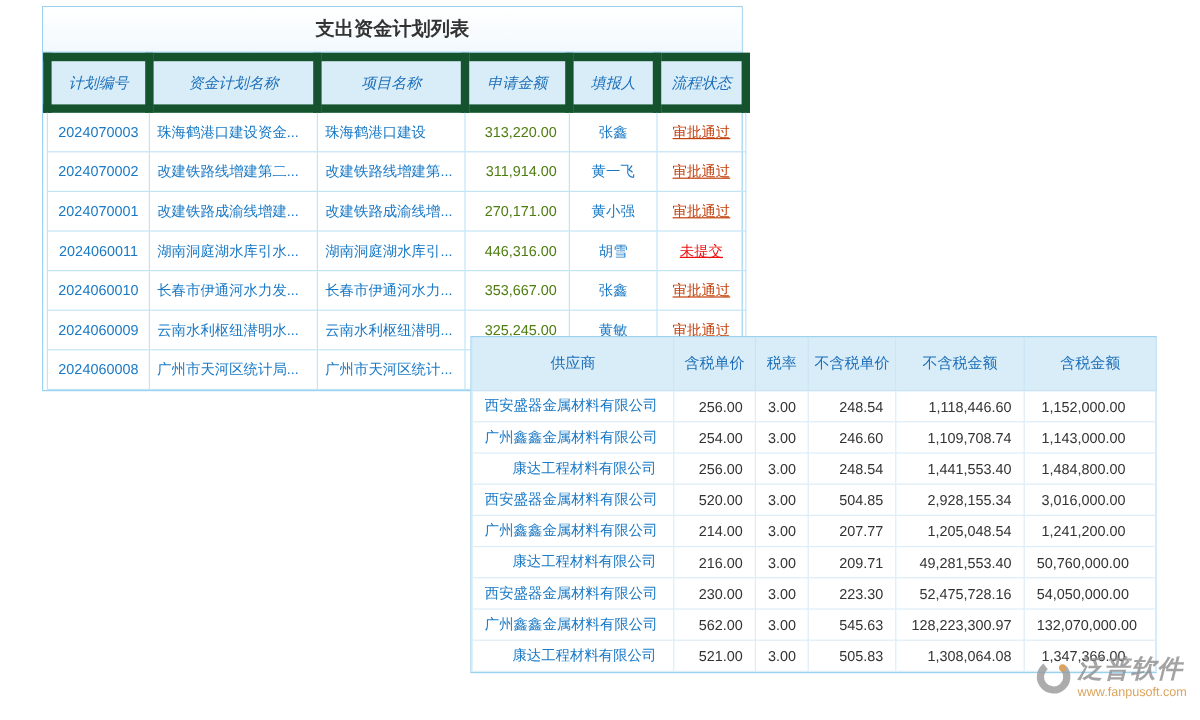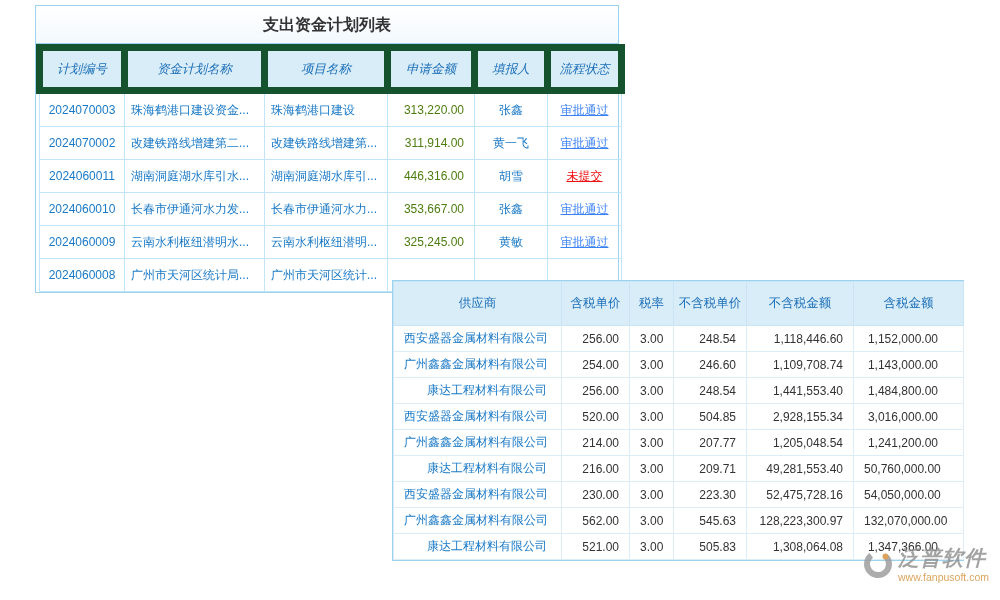--- a/index.html
+++ b/index.html
@@ -27,21 +27,21 @@
   .fund-grid td{height:32px;border:1px solid #c2e4f7;font-size:12px;padding:0 6px;}
   .mat-grid th{height:39px;border:1px solid #c9e4f5;line-height:1.3;}
   .mat-grid td{height:25px;border:1px solid #dcedf8;font-size:12px;padding:0 10px;}
   .c-center{text-align:center;}
   .c-left{text-align:left;}
   .c-right{text-align:right;padding-right:10px !important;}
   .c-link{color:#1a79c6;}
   .c-num{color:#4d7c0f;}
   .c-ellipsis{white-space:nowrap;overflow:hidden;text-overflow:clip;}
   .status{display:inline-block;text-decoration:underline;cursor:pointer;}
-  .status.approved{color:#3b82f6;}
+  .status.approved{color:#c2410c;}
   .status.unsubmitted{color:#ef1010;}
   .m-supplier{text-align:right;padding-right:14px !important;color:#1a79c6;white-space:nowrap;overflow:hidden;}
   .m-num{text-align:right;color:#333;}
   .m-last{padding-right:25px !important;}
   
   .watermark{
     position:absolute;left:862px;top:546px;z-index:3;opacity:.82;
     display:flex;align-items:flex-start;pointer-events:none;justify-content:space-between;
   }
   .wm-logo{width:32px;height:32px;margin-right:4px;margin-top:2px;}
@@ -84,20 +84,28 @@
         </tr>
         <tr>
           <td class="c-center c-link">2024070002</td>
           <td class="c-left c-link c-ellipsis">改建铁路线增建第二...</td>
           <td class="c-left c-link c-ellipsis">改建铁路线增建第...</td>
           <td class="c-right c-num">311,914.00</td>
           <td class="c-center c-link">黄一飞</td>
           <td class="c-center"><span class="status approved">审批通过</span></td>
         </tr>
         <tr>
+          <td class="c-center c-link">2024070001</td>
+          <td class="c-left c-link c-ellipsis">改建铁路成渝线增建...</td>
+          <td class="c-left c-link c-ellipsis">改建铁路成渝线增...</td>
+          <td class="c-right c-num">270,171.00</td>
+          <td class="c-center c-link">黄小强</td>
+          <td class="c-center"><span class="status approved">审批通过</span></td>
+        </tr>
+        <tr>
           <td class="c-center c-link">2024060011</td>
           <td class="c-left c-link c-ellipsis">湖南洞庭湖水库引水...</td>
           <td class="c-left c-link c-ellipsis">湖南洞庭湖水库引...</td>
           <td class="c-right c-num">446,316.00</td>
           <td class="c-center c-link">胡雪</td>
           <td class="c-center"><span class="status unsubmitted">未提交</span></td>
         </tr>
         <tr>
           <td class="c-center c-link">2024060010</td>
           <td class="c-left c-link c-ellipsis">长春市伊通河水力发...</td>

